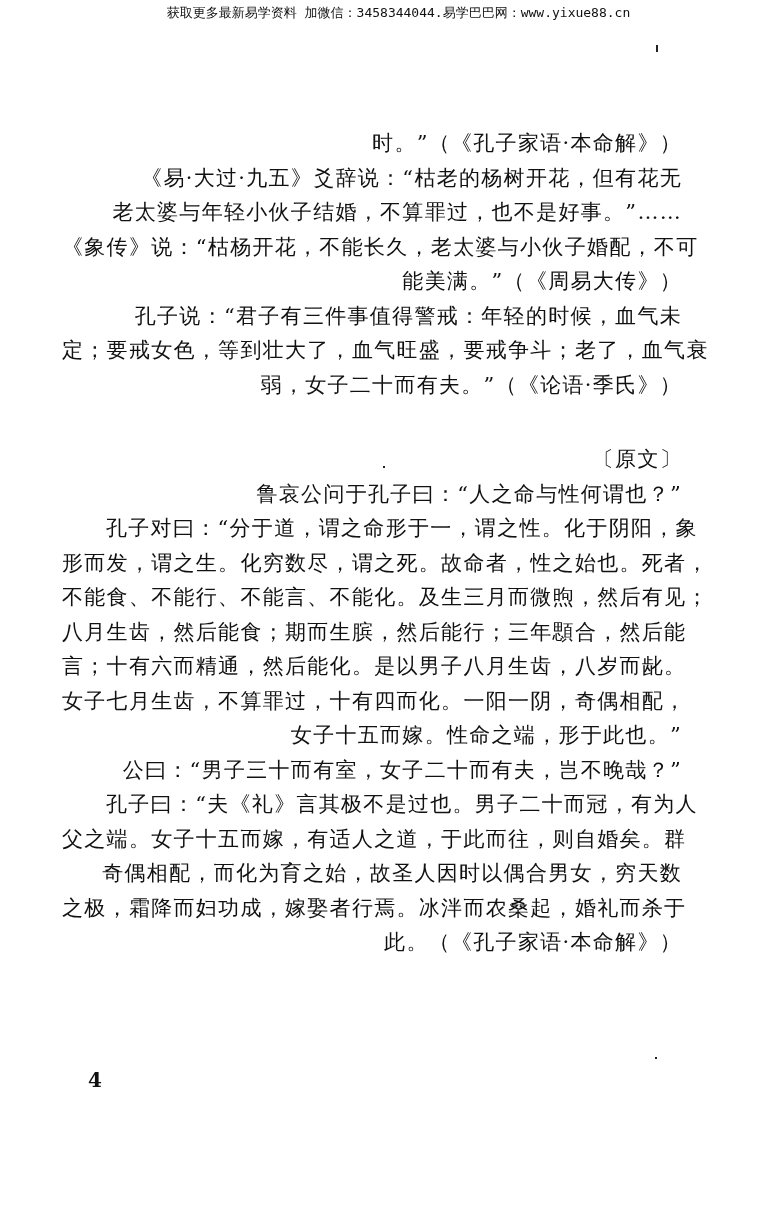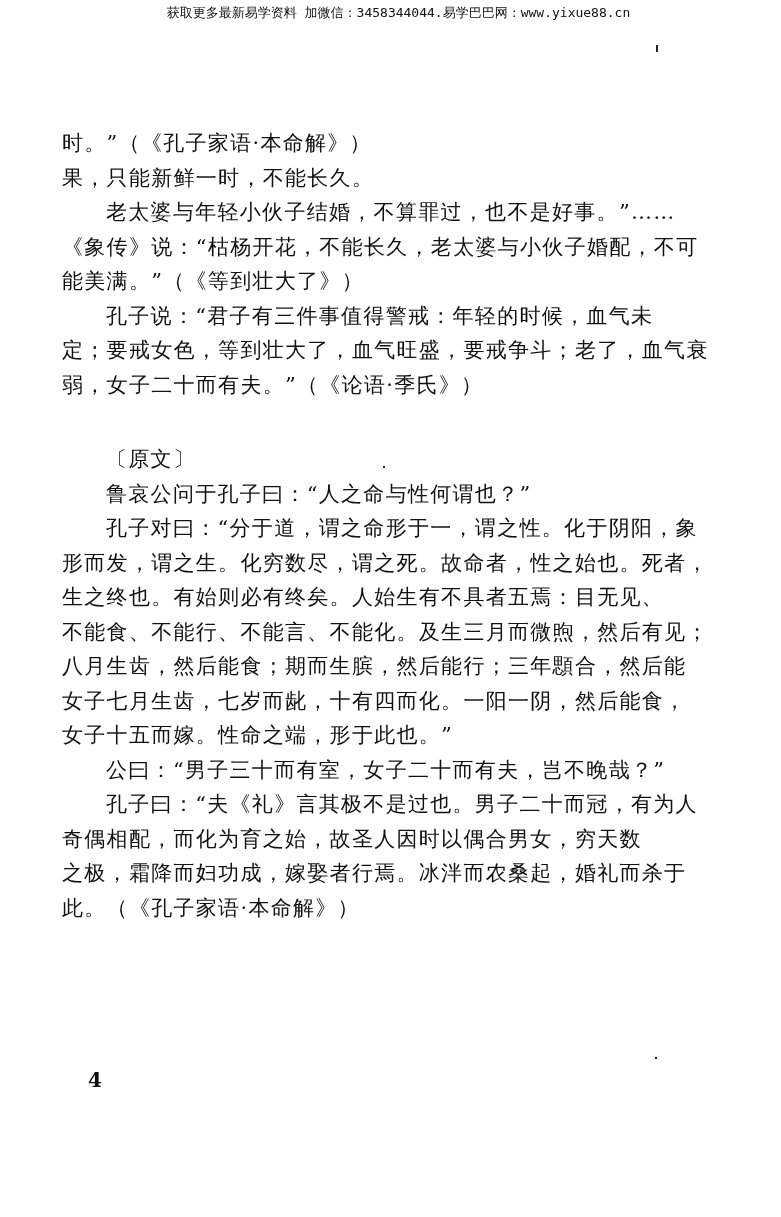--- a/index.html
+++ b/index.html
@@ -5,55 +5,56 @@
     html, body { margin: 0; padding: 0; background: #ffffff; }
     body { width: 781px; height: 1217px; position: relative; overflow: hidden; color: #111; }
     .banner {
       position: absolute; top: 4px; left: 8px; width: 781px; text-align: center;
       font-family: "DejaVu Sans Mono", monospace; font-size: 13px; color: #111; letter-spacing: 0;
     }
     .page {
       position: absolute; left: 62px; top: 126px; width: 620px;
       font-family: "DejaVu Serif", serif; font-size: 21px; line-height: 34.5px; color: #111;
     }
-    .line { white-space: nowrap; height: 34.5px; letter-spacing: 1.3px; }
+    .line { white-space: nowrap; height: 34.5px; letter-spacing: 1.3px; text-align: right; }
     .indent { padding-left: 44px; }
     .gap { height: 40px; }
     .page-number {
       position: absolute; left: 88px; top: 1068px;
       font-family: "DejaVu Serif", serif; font-size: 20px; font-weight: bold; color: #111;
     }
     .speck { position: absolute; background: #222; }
   </style>
 </head>
 <body>
 
 <div class="banner">获取更多最新易学资料 加微信：3458344044.易学巴巴网：www.yixue88.cn</div>
 
 <div class="page">
   <div class="line">时。”（《孔子家语·本命解》）</div>
-  <div class="line">果，只能新鲜一时，不能长久。</div>
+  <div class="line indent">《易·大过·九五》爻辞说：“枯老的杨树开花，但有花无</div>
   <div class="line indent">老太婆与年轻小伙子结婚，不算罪过，也不是好事。”……</div>
   <div class="line">《象传》说：“枯杨开花，不能长久，老太婆与小伙子婚配，不可</div>
-  <div class="line">能美满。”（《等到壮大了》）</div>
+  <div class="line">能美满。”（《周易大传》）</div>
   <div class="line indent">孔子说：“君子有三件事值得警戒：年轻的时候，血气未</div>
   <div class="line">定；要戒女色，等到壮大了，血气旺盛，要戒争斗；老了，血气衰</div>
   <div class="line">弱，女子二十而有夫。”（《论语·季氏》）</div>
   <div class="gap"></div>
   <div class="line indent">〔原文〕</div>
   <div class="line indent">鲁哀公问于孔子曰：“人之命与性何谓也？”</div>
   <div class="line indent">孔子对曰：“分于道，谓之命形于一，谓之性。化于阴阳，象</div>
   <div class="line">形而发，谓之生。化穷数尽，谓之死。故命者，性之始也。死者，</div>
-  <div class="line">生之终也。有始则必有终矣。人始生有不具者五焉：目无见、</div>
   <div class="line">不能食、不能行、不能言、不能化。及生三月而微煦，然后有见；</div>
   <div class="line">八月生齿，然后能食；期而生膑，然后能行；三年顋合，然后能</div>
-  <div class="line">女子七月生齿，七岁而龀，十有四而化。一阳一阴，然后能食，</div>
+  <div class="line">言；十有六而精通，然后能化。是以男子八月生齿，八岁而龀。</div>
+  <div class="line">女子七月生齿，不算罪过，十有四而化。一阳一阴，奇偶相配，</div>
   <div class="line">女子十五而嫁。性命之端，形于此也。”</div>
   <div class="line indent">公曰：“男子三十而有室，女子二十而有夫，岂不晚哉？”</div>
   <div class="line indent">孔子曰：“夫《礼》言其极不是过也。男子二十而冠，有为人</div>
+  <div class="line">父之端。女子十五而嫁，有适人之道，于此而往，则自婚矣。群</div>
   <div class="line">奇偶相配，而化为育之始，故圣人因时以偶合男女，穷天数</div>
   <div class="line">之极，霜降而妇功成，嫁娶者行焉。冰泮而农桑起，婚礼而杀于</div>
   <div class="line">此。（《孔子家语·本命解》）</div>
 </div>
 
 <div class="page-number">4</div>
 
 <div class="speck" style="left:656px;top:45px;width:2px;height:7px;"></div>
 <div class="speck" style="left:383px;top:466px;width:2px;height:2px;"></div>
 <div class="speck" style="left:655px;top:1057px;width:2px;height:2px;"></div>

